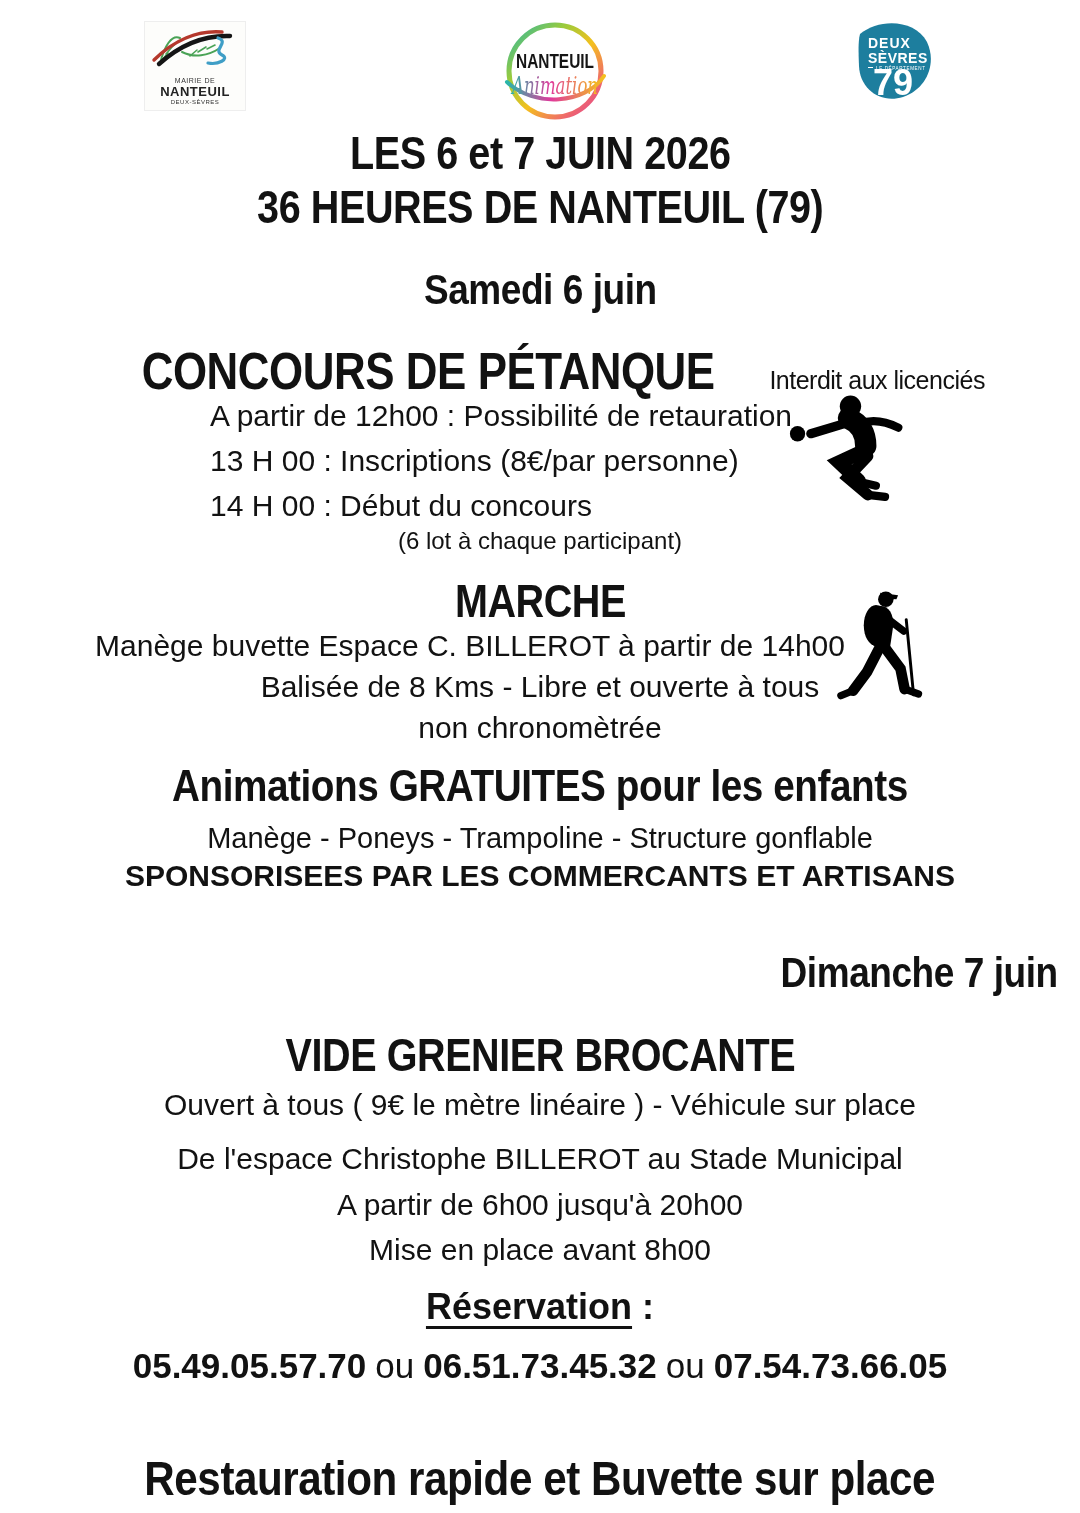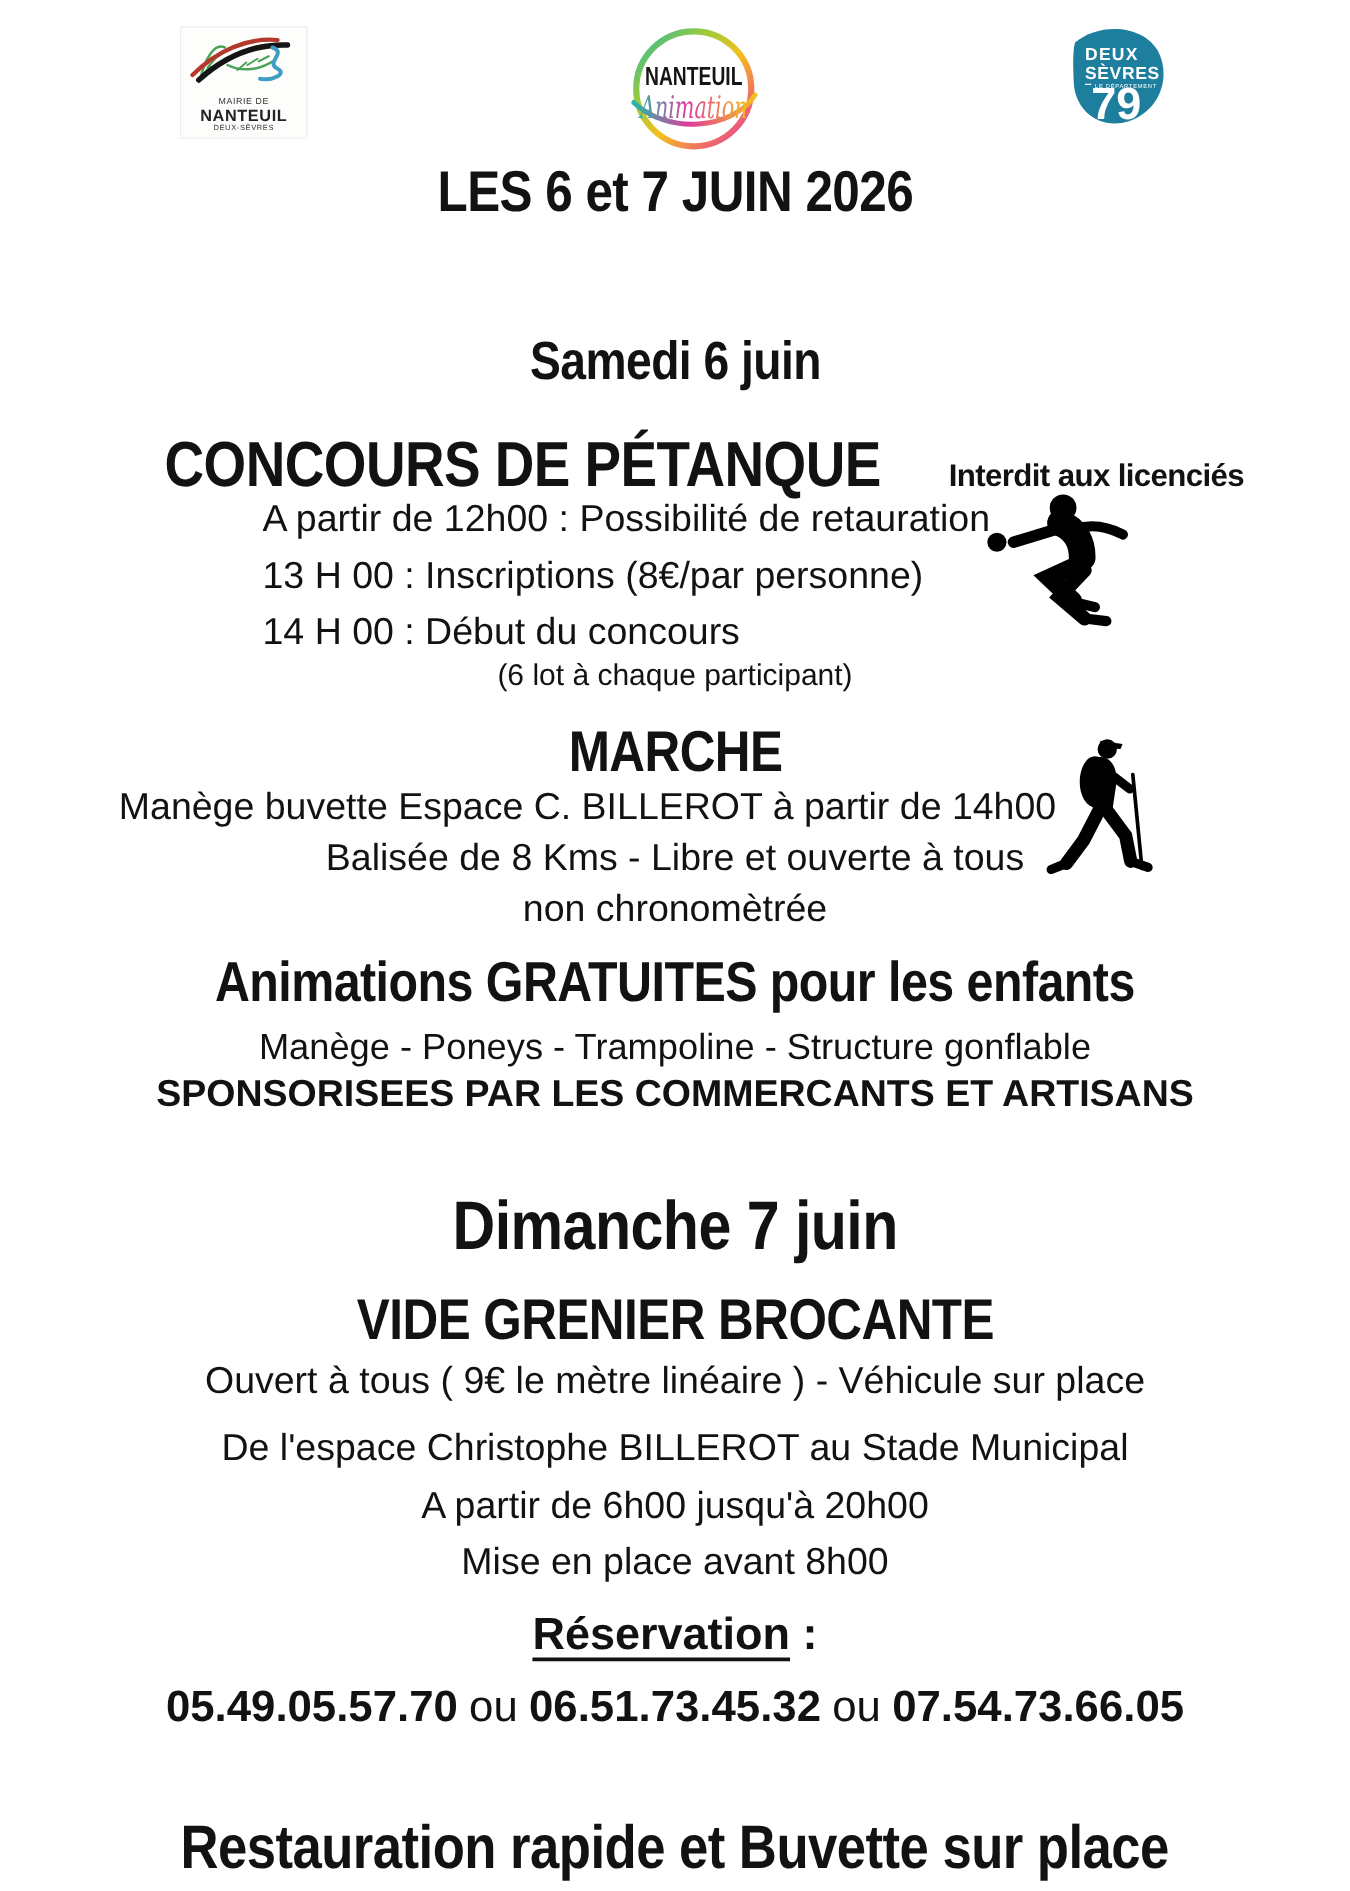--- a/index.html
+++ b/index.html
@@ -23,40 +23,40 @@
 
   .logo-dept { left:853px; top:22px; width:84px; height:82px; }
 
   
   .title1 { top:126px; font-size:46px; }
   .title2 { top:180px; font-size:46px; }
   .h-samedi { top:265px; font-size:43px; }
 
   .concours { top:342px; white-space:nowrap; }
   .concours .big { font-size:51px; }
-  .concours .small { font-size:25px; font-weight:700; margin-left:8px; letter-spacing:-0.5px; }
+  .concours .small { font-size:25px; font-weight:400; margin-left:8px; letter-spacing:-0.5px; }
 
   .pet-lines { left:210px; top:398px; font-size:30px; }
   .pet-lines div { height:45px; line-height:36px; }
   .pet-note { top:527px; font-size:24px; }
 
   .svg-petanque { left:783px; top:392px; width:138px; height:112px; }
 
   .h-marche { top:574px; font-size:46px; }
   .marche-l1 { left:0; top:629px; width:940px; text-align:center; font-size:30px; }
   .marche-l2 { top:670px; font-size:30px; }
   .marche-l3 { top:711px; font-size:30px; }
 
   .svg-hiker { left:836px; top:580px; width:98px; height:134px; }
 
   .h-anim { top:760px; font-size:45px; }
   .anim-l1 { top:822px; font-size:29px; }
   .anim-l2 { top:859px; font-size:30px; font-weight:700; }
 
-  .h-dimanche { top:948px; font-size:55px; }
+  .h-dimanche { top:948px; font-size:43px;text-align:right; }
   .h-vide { top:1028px; font-size:46px;text-decoration:underline; }
   .broc-l0 { top:1088px; font-size:30px; }
   .broc-l1 { top:1142px; font-size:30px; }
   .broc-l2 { top:1188px; font-size:30px; }
   .broc-l3 { top:1233px; font-size:30px; }
 
   .reservation { top:1286px; font-size:36px; font-weight:700; }
   .reservation .u { text-decoration:underline; text-decoration-thickness:3px; text-underline-offset:7px; }
 
   .phones { top:1346px; font-size:35px; }
@@ -114,20 +114,21 @@
       <path d="M7,12 C26,-4 62,-3 74,20 C84,41 74,67 50,75 C27,82 7,67 6,44 C5.5,32 5,19 7,12 Z" fill="#1d7e9e"></path>
       <text x="15" y="26" font-family="Liberation Sans, sans-serif" font-size="14" font-weight="bold" fill="#ffffff" letter-spacing="1">DEUX</text>
       <text x="15" y="41" font-family="Liberation Sans, sans-serif" font-size="14" font-weight="bold" fill="#ffffff" letter-spacing="0.5">SÈVRES</text>
       <line x1="15" y1="45.5" x2="20" y2="45.5" stroke="#ffffff" stroke-width="1"></line>
       <text x="23" y="48" font-family="Liberation Sans, sans-serif" font-size="4.6" fill="#ffffff" letter-spacing="0.6">LE DÉPARTEMENT</text>
       <text x="40" y="73" text-anchor="middle" font-family="Liberation Sans, sans-serif" font-size="36" font-weight="bold" fill="#ffffff">79</text>
     </svg>
   </div>
 
   <div class="abs center title1"><span class="cond">LES 6 et 7 JUIN 2026</span></div>
+  <div class="abs center title2"><span class="cond">36 HEURES DE NANTEUIL (79)</span></div>
 
   <div class="abs center h-samedi"><span class="cond">Samedi 6 juin</span></div>
 
   <div class="abs center concours">
     <span class="big cond">CONCOURS DE PÉTANQUE</span><span class="small">Interdit aux licenciés</span>
   </div>
 
   <div class="abs pet-lines">
     <div>A partir de 12h00 : Possibilité de retauration</div>
     <div>13 H 00 :  Inscriptions (8€/par personne)</div>

